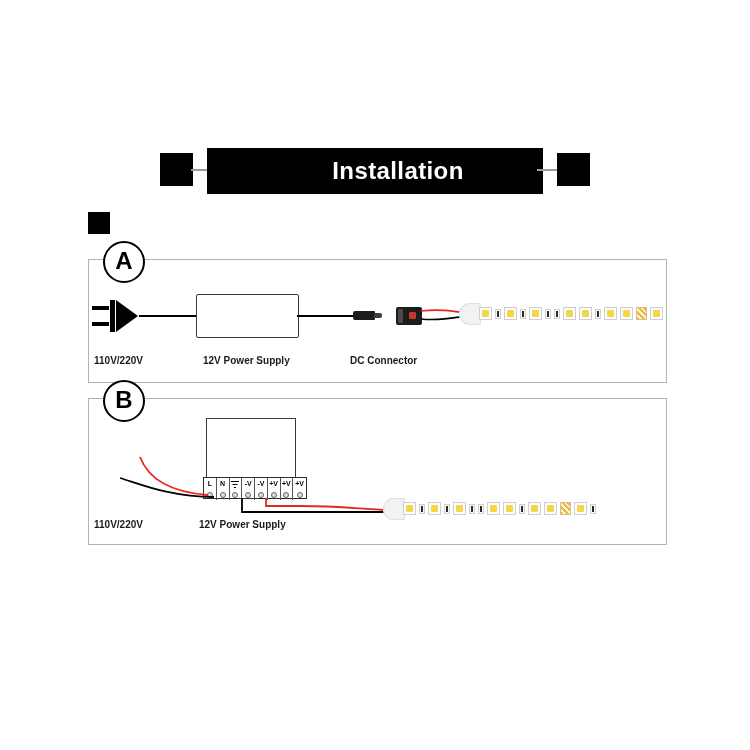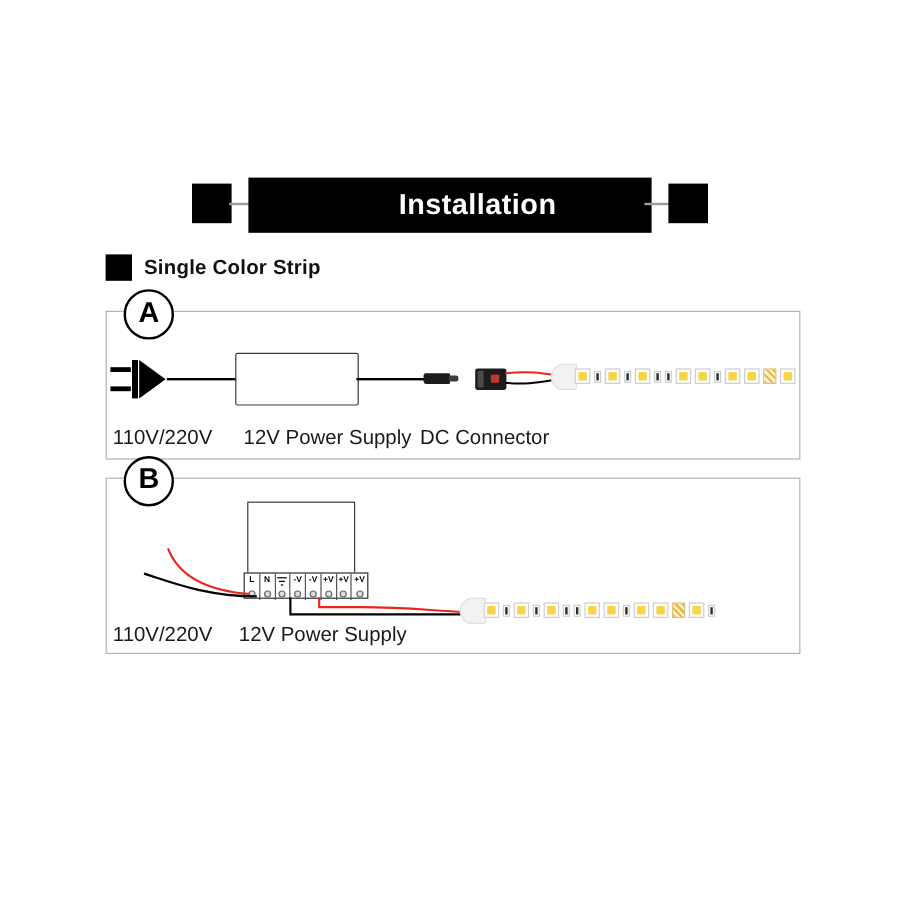--- a/index.html
+++ b/index.html
@@ -108,22 +108,22 @@
     color: #000000;
     font-size: 24px;
     font-weight: bold;
     line-height: 36px;
     text-align: center;
     z-index: 6;
   }
 
   .caption {
     position: absolute;
-    font-size: 17px;
-    font-weight: normal;
+    font-size: 10px;
+    font-weight: bold;
     color: #1a1a1a;
     white-space: nowrap;
   }
 
   
   .ac-plug { position: absolute; }
   .plug-prong {
     position: absolute;
     left: 0;
     width: 17px;
@@ -341,21 +341,20 @@
   <div class="banner-connector left"></div>
   <div id="banner-bar">
     <div id="banner-title">Installation</div>
   </div>
   <div class="banner-connector right"></div>
   <div class="banner-cap right"></div>
 </div>
 
 <div id="section-heading">
   <div id="section-swatch"></div>
-  <div id="section-title">Single Color Strip</div>
 </div>
 
 <div class="panel" id="panel-a">
   <div class="panel-badge">A</div>
 </div>
 
 <div class="ac-plug" style="left:92px; top:300px; width:48px; height:32px;">
   <div class="plug-prong top"></div>
   <div class="plug-prong bottom"></div>
   <div class="plug-bar"></div>

